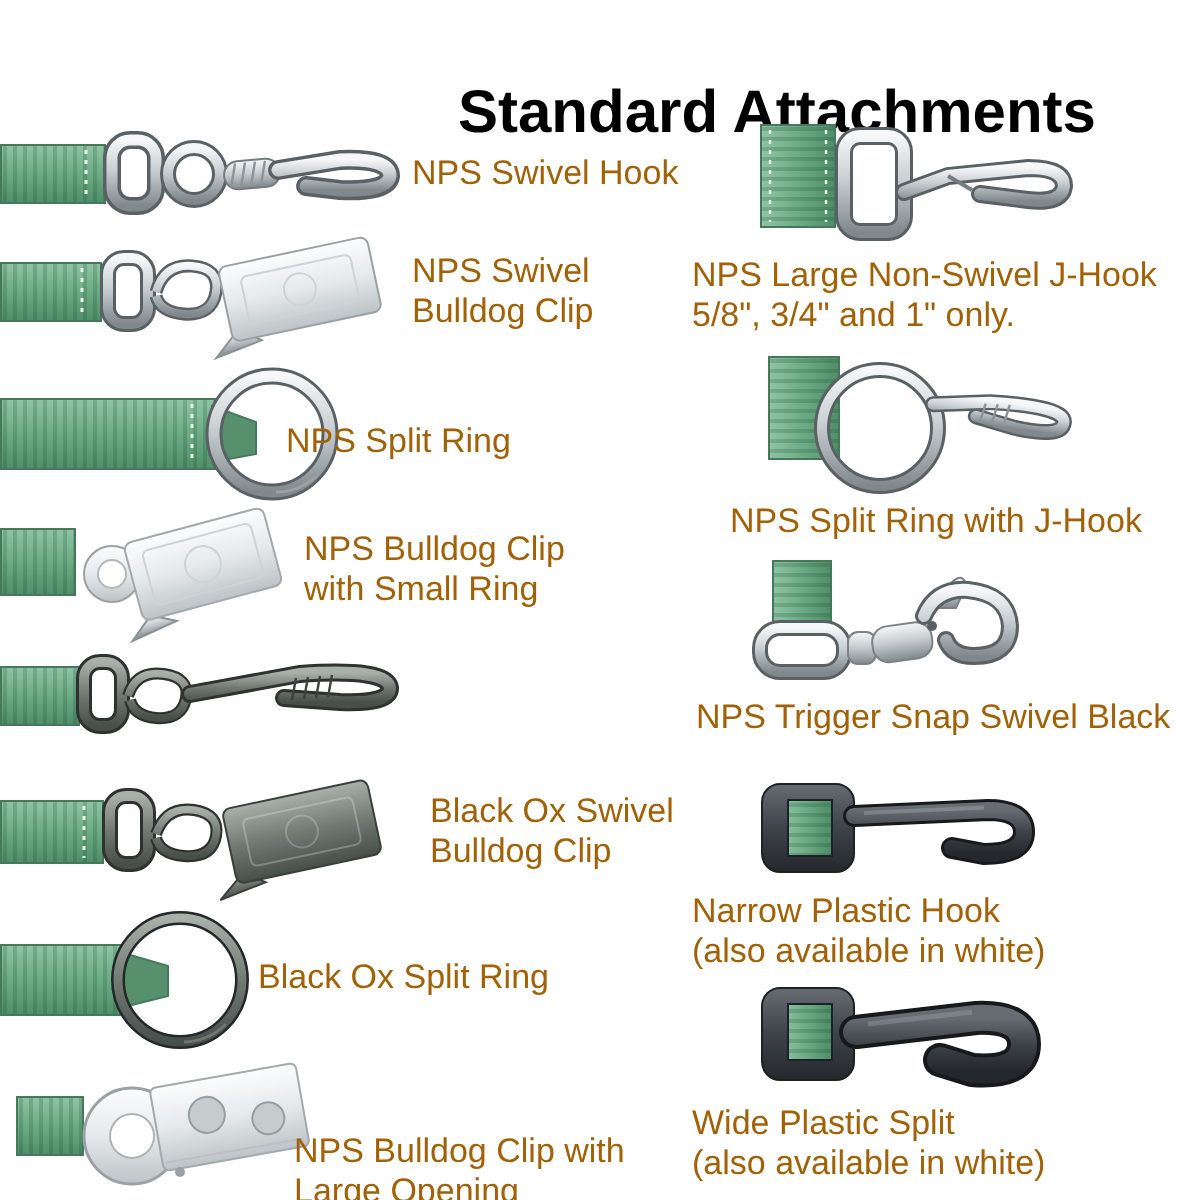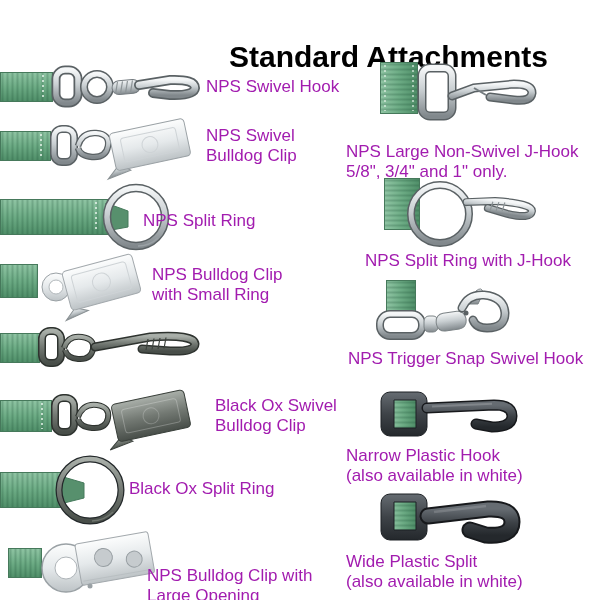--- a/index.html
+++ b/index.html
@@ -1,21 +1,21 @@
 <!DOCTYPE html>
 <html><head>
 <meta charset="utf-8">
 <title>Standard Attachments</title>
 <style>
   html,body{margin:0;padding:0;background:#fff;}
   .page{position:relative;width:600px;height:600px;background:#ffffff;overflow:hidden;
         font-family:"Liberation Sans","DejaVu Sans",sans-serif;}
   .title{position:absolute;left:229px;top:20px;font-size:30px;font-weight:bold;color:#000;
          letter-spacing:0;white-space:nowrap;}
-  .label{position:absolute;font-size:17px;line-height:20px;color:#a21caf;white-space:pre-line;}
+  .label{position:absolute;font-size:17px;line-height:20px;color:#a16207;white-space:pre-line;}
   .img{position:absolute;overflow:visible;}
 </style>
 </head>
 <body>
 
 <div class="page">
 
   <svg width="0" height="0" style="position:absolute">
     <defs>
       <linearGradient id="gSilver" x1="0" y1="0" x2="0" y2="1">
@@ -207,21 +207,21 @@
       <rect x="6.5" y="0.5" width="37" height="51" fill="none" stroke="#46795b"></rect>
       <line x1="11" y1="3" x2="11" y2="49" stroke="#e8f3ec" stroke-width="1.2" stroke-dasharray="2 3"></line>
       <line x1="39" y1="3" x2="39" y2="49" stroke="#e8f3ec" stroke-width="1.2" stroke-dasharray="2 3"></line>
     </g>
     <rect x="48" y="6" width="30" height="48" rx="8" fill="none" stroke="#5a6164" stroke-width="9"></rect>
     <rect x="48" y="6" width="30" height="48" rx="8" fill="none" stroke="url(#gSilver)" stroke-width="6"></rect>
     <path d="M78,34 L100,26 L140,22 Q158,22 158,31 Q157,40 140,38 L116,35" fill="none" stroke="#5a6164" stroke-width="9" stroke-linecap="round"></path>
     <path d="M78,34 L100,26 L140,22 Q158,22 158,31 Q157,40 140,38 L116,35" fill="none" stroke="url(#gSilver)" stroke-width="6" stroke-linecap="round"></path>
     <line x1="100" y1="26" x2="112" y2="33" stroke="#757c80" stroke-width="2"></line>
   </svg>
-  <div class="label" style="left:346px;top:142px">NPS Large Non-Swivel J-Hook
+  <div class="label" style="left:346px;top:128px">NPS Large Non-Swivel J-Hook
 5/8", 3/4" and 1" only.</div>
 
   <svg class="img" style="left:374px;top:178px" width="185" height="72">
     <g>
       <rect x="10" y="0" width="36" height="52" fill="url(#gGreenSide)"></rect>
       <rect x="10" y="0" width="36" height="52" fill="url(#ribsH)"></rect>
       <rect x="10.5" y="0.5" width="35" height="51" fill="none" stroke="#46795b"></rect>
     </g>
     <circle cx="66" cy="36" r="29" fill="none" stroke="#5a6164" stroke-width="8"></circle>
     <circle cx="66" cy="36" r="29" fill="none" stroke="url(#gSilver)" stroke-width="5"></circle>
@@ -243,21 +243,21 @@
     <rect x="6" y="34" width="42" height="22" rx="10" fill="none" stroke="url(#gSilver)" stroke-width="5"></rect>
     <rect x="50" y="36" width="14" height="16" rx="5" fill="url(#gSilver)" stroke="#7b8285"></rect>
     <g transform="rotate(-8 78 40)">
       <rect x="62" y="32" width="30" height="18" rx="8" fill="url(#gSilver)" stroke="#7b8285"></rect>
     </g>
     <path d="M94,24 L102,11 Q108,6 109,13 L104,24 Z" fill="url(#gSilver)" stroke="#7b8285"></path>
     <path d="M88,28 Q94,14 110,15 Q130,17 131,33 Q131,48 113,48 Q102,48 99,40" fill="none" stroke="#5a6164" stroke-width="9" stroke-linecap="round"></path>
     <path d="M88,28 Q94,14 110,15 Q130,17 131,33 Q131,48 113,48 Q102,48 99,40" fill="none" stroke="url(#gSilver)" stroke-width="6" stroke-linecap="round"></path>
     <circle cx="92" cy="33" r="2.5" fill="#5a6164"></circle>
   </svg>
-  <div class="label" style="left:348px;top:349px">NPS Trigger Snap Swivel Hook</div>
+  <div class="label" style="left:348px;top:349px">NPS Trigger Snap Swivel Black</div>
 
   <svg class="img" style="left:374px;top:390px" width="150" height="52">
     <g>
       <rect x="16" y="2" width="26" height="44" fill="url(#gGreenSide)"></rect>
       <rect x="16" y="2" width="26" height="44" fill="url(#ribsH)"></rect>
     </g>
     <path fill-rule="evenodd" d="M16,2 h28 a9,9 0 0 1 9,9 v26 a9,9 0 0 1 -9,9 h-28 a9,9 0 0 1 -9,-9 v-26 a9,9 0 0 1 9,-9 Z M20,10 h22 v28 h-22 Z" fill="url(#gPlastic)" stroke="#1d2125"></path>
     <path d="M53,18 L120,15 Q138,15 138,26 Q138,37 118,37 L102,34" fill="none" stroke="#17191c" stroke-width="11" stroke-linecap="round"></path>
     <path d="M53,18 L120,15 Q138,15 138,26 Q138,37 118,37 L102,34" fill="none" stroke="url(#gPlastic)" stroke-width="8" stroke-linecap="round"></path>
     <path d="M58,16.5 L118,13.8" fill="none" stroke="rgba(255,255,255,0.18)" stroke-width="2"></path>

